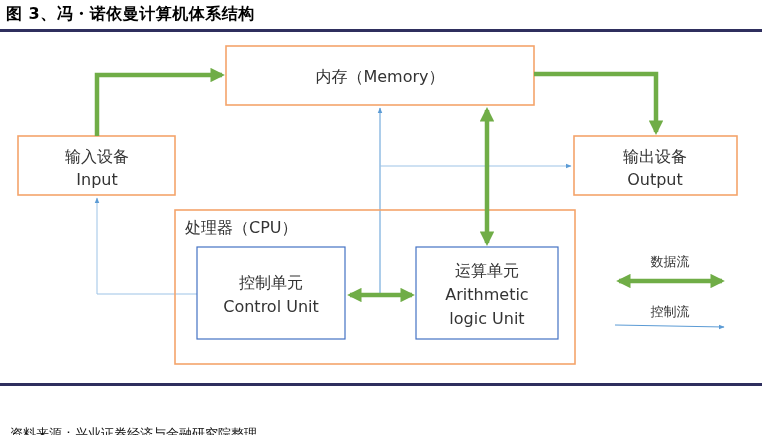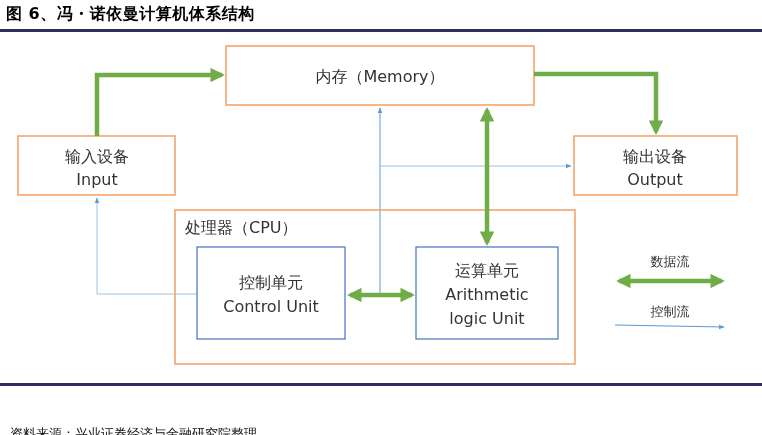--- a/index.html
+++ b/index.html
@@ -10,21 +10,21 @@
     .rule { position: absolute; left: 0; width: 762px; height: 3px; background: #2f2f5e; }
     .source { position: absolute; left: 10px; top: 389px; font-size: 13px; color: #111;
               white-space: nowrap; margin-top: 36px; }
     svg { position: absolute; left: 0; top: 0; }
     .box-text { font-size: 16px; fill: #333333; font-family: "DejaVu Sans", "Liberation Sans", sans-serif; }
     .legend-text { font-size: 13px; fill: #333333; font-family: "DejaVu Sans", "Liberation Sans", sans-serif; }
   </style>
 </head>
 <body>
 
-<div class="title">图 6、冯・诺依曼计算机体系结构</div>
+<div class="title">图 3、冯・诺依曼计算机体系结构</div>
 <div class="rule" style="top:29px;"></div>
 
 <svg width="762" height="435" viewBox="0 0 762 435">
   <defs>
     <marker id="arrowG" viewBox="0 0 10 10" refX="8" refY="5" markerWidth="3.2" markerHeight="3.2" orient="auto-start-reverse">
       <path d="M0,0 L10,5 L0,10 z" fill="#70ad47"></path>
     </marker>
     <marker id="arrowB" viewBox="0 0 10 10" refX="9" refY="5" markerWidth="6" markerHeight="6" orient="auto-start-reverse">
       <path d="M0,1 L10,5 L0,9 z" fill="#5b9bd5"></path>
     </marker>

